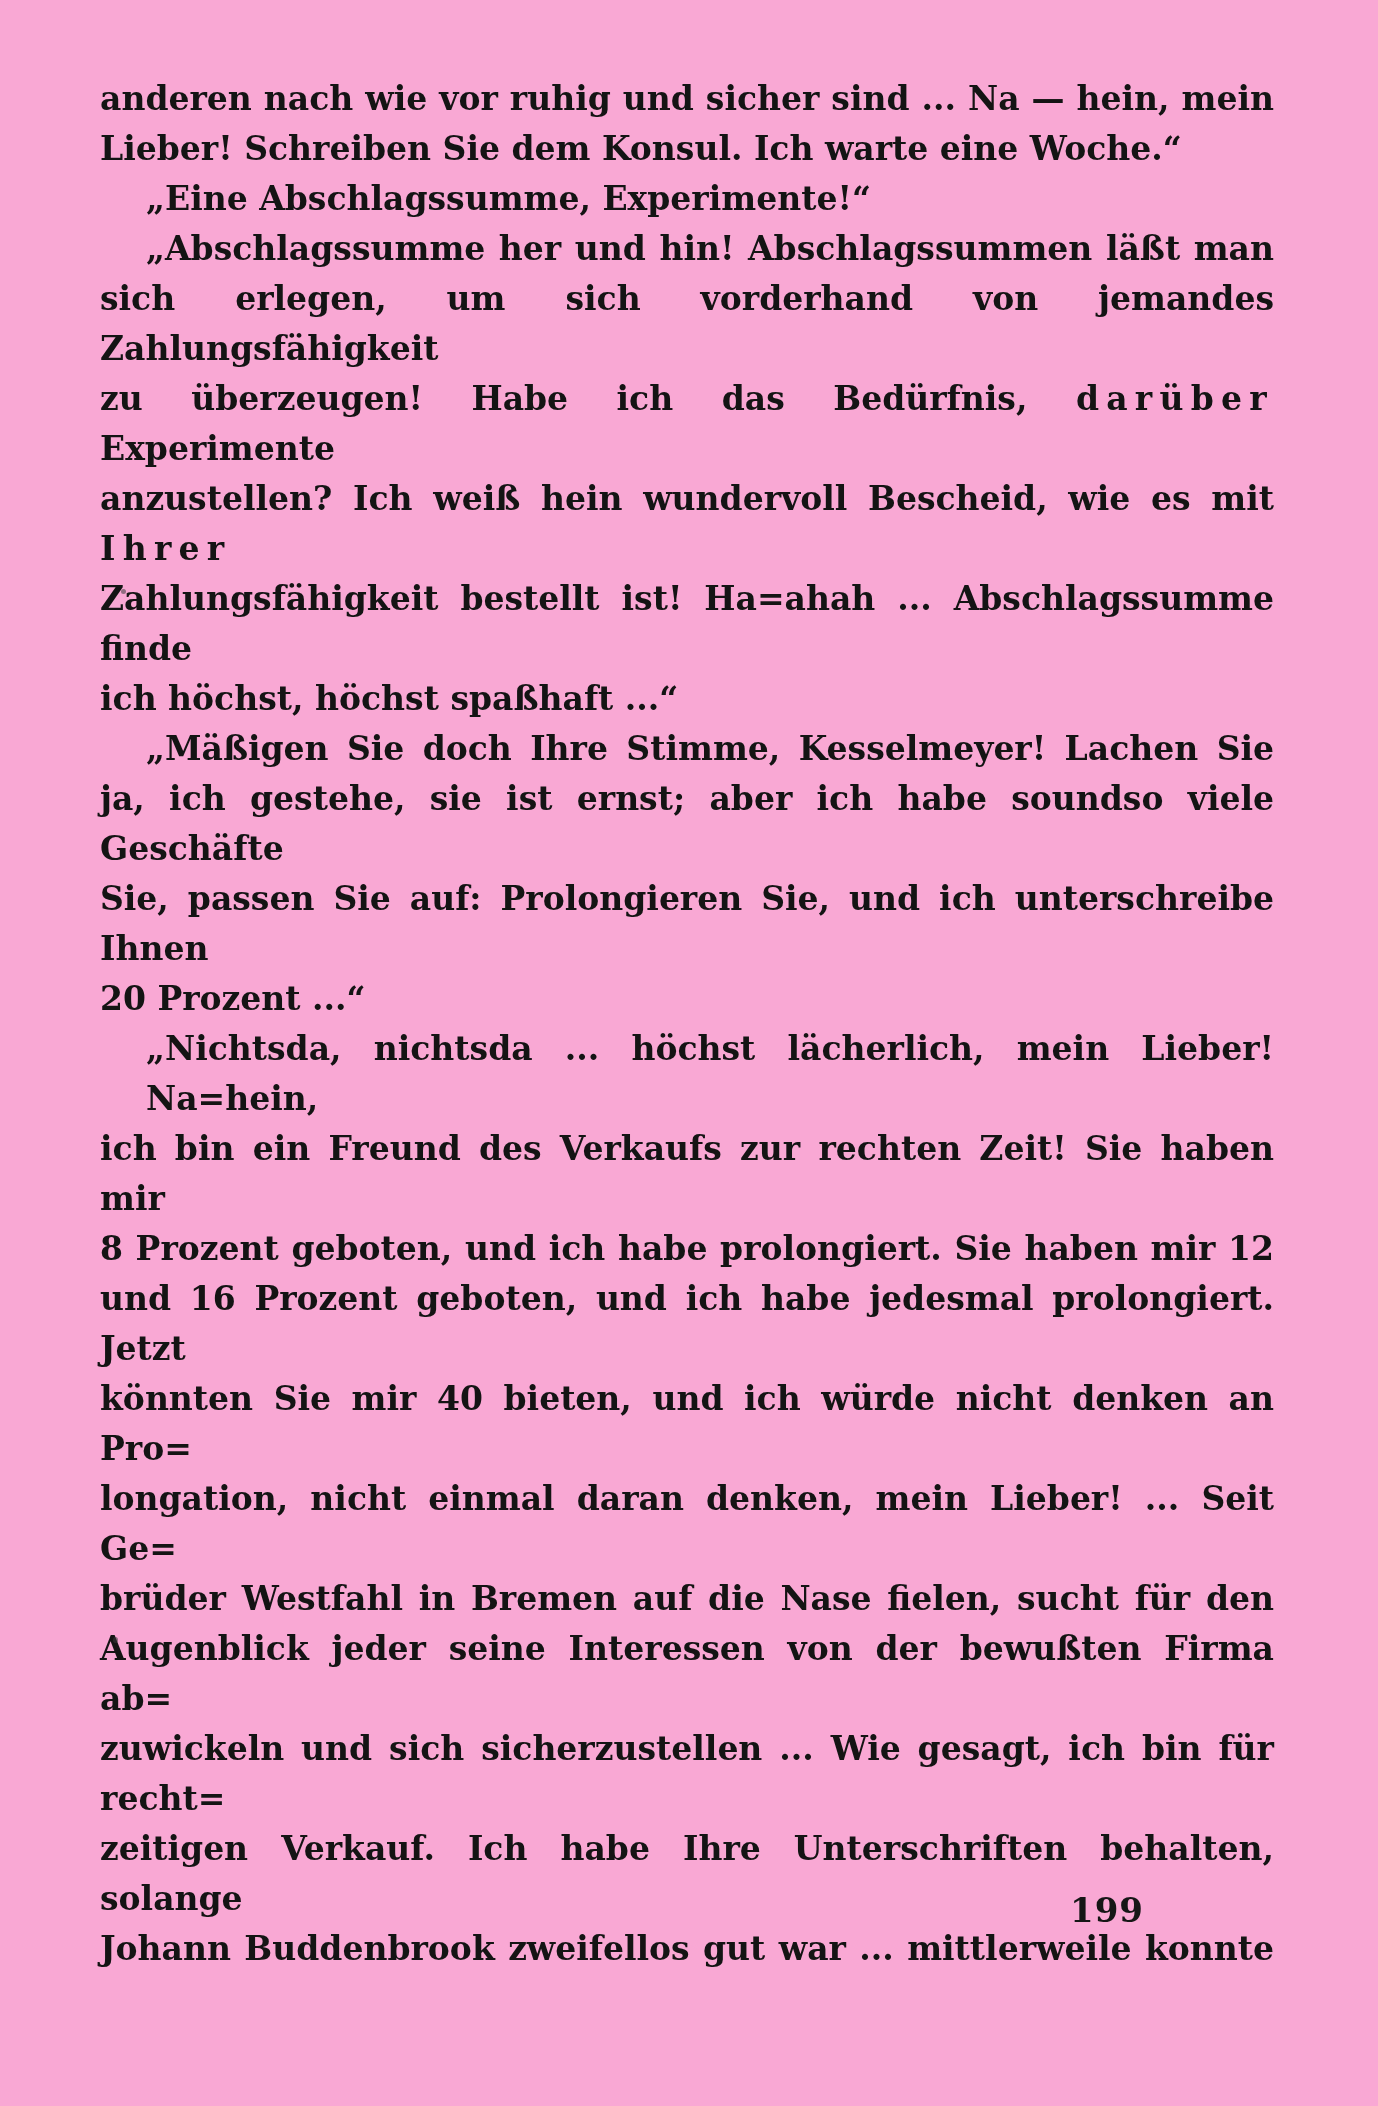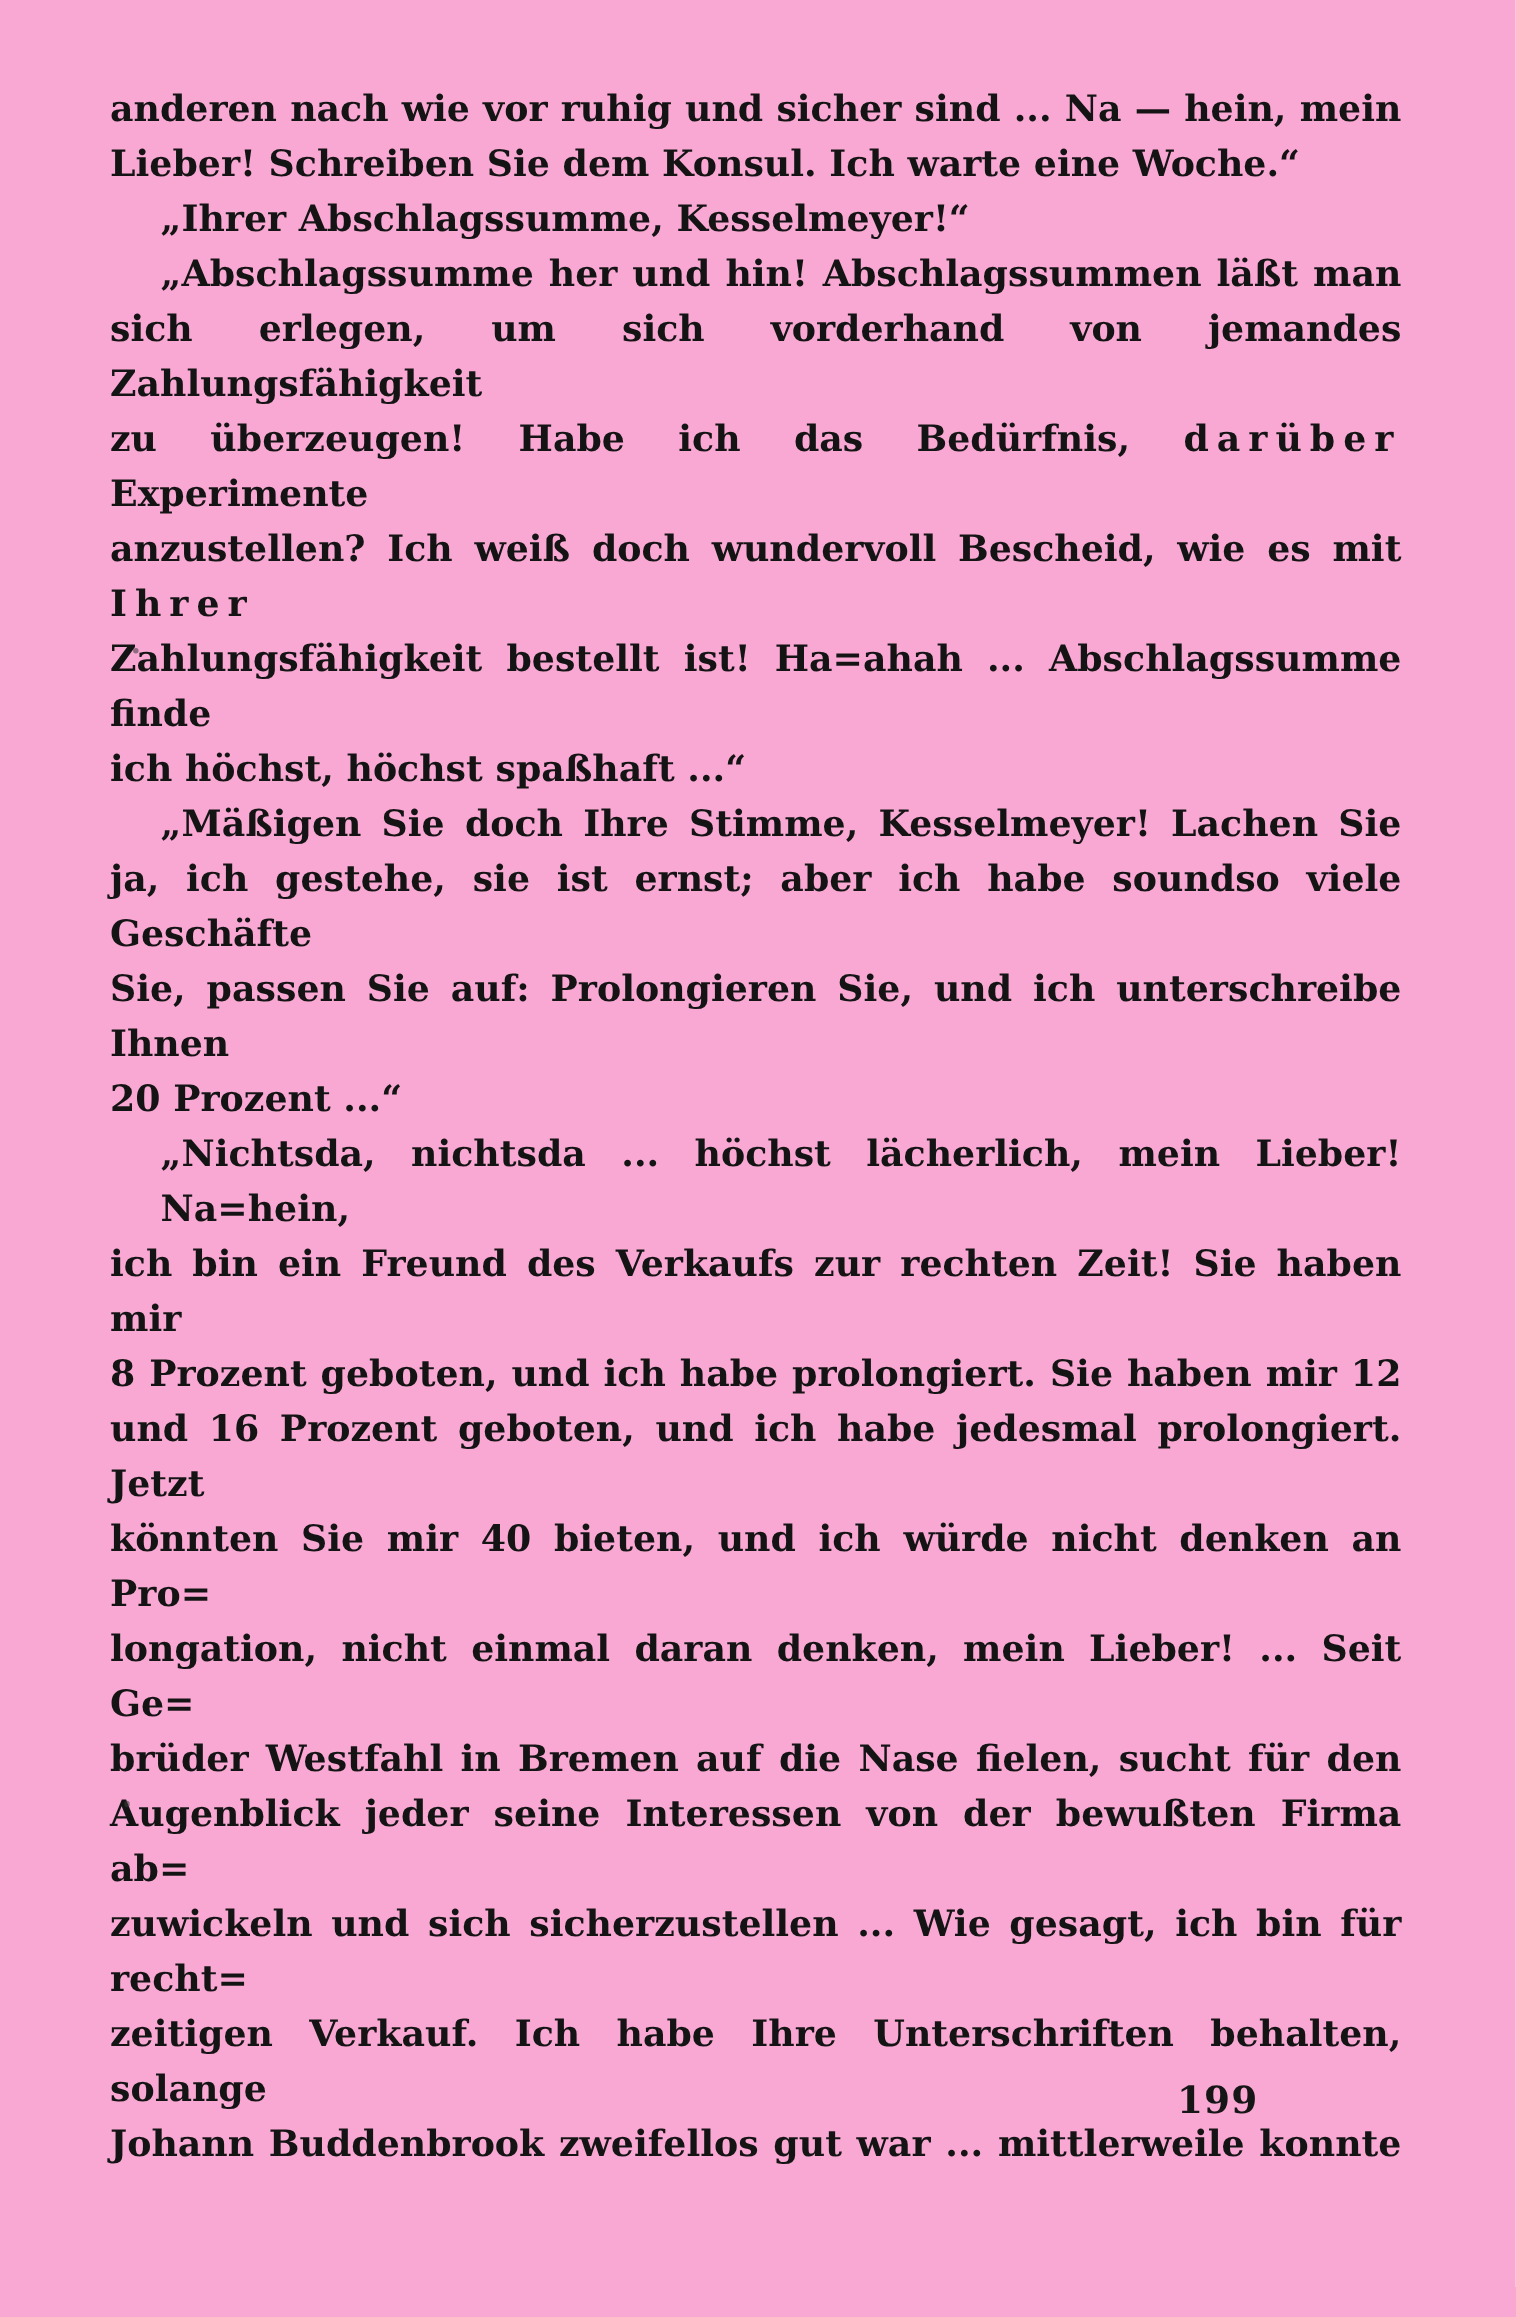--- a/index.html
+++ b/index.html
@@ -59,25 +59,25 @@
   .speck.s1 { left: 121px; top: 589px; width: 5px; height: 5px; }
   .speck.s2 { left: 113px; top: 1637px; width: 5px; height: 6px; }
 </style>
 </head>
 <body>
 
 <div class="page">
   <div class="textblock">
       <div class="line"><span>anderen nach wie vor ruhig und sicher sind ... Na — hein, mein</span></div>
       <div class="line para-end"><span>Lieber! Schreiben Sie dem Konsul. Ich warte eine Woche.“</span></div>
-      <div class="line indent para-end"><span>„Ihrer Abschlagssumme, Kesselmeyer!“</span></div>
+      <div class="line indent para-end"><span>„Eine Abschlagssumme, Experimente!“</span></div>
       <div class="line indent"><span>„Abschlagssumme her und hin! Abschlagssummen läßt man</span></div>
       <div class="line"><span>sich erlegen, um sich vorderhand von jemandes Zahlungsfähigkeit</span></div>
       <div class="line"><span>zu überzeugen! Habe ich das Bedürfnis, </span><span class="sperr">darüber</span><span> Experimente</span></div>
-      <div class="line"><span>anzustellen? Ich weiß doch wundervoll Bescheid, wie es mit </span><span class="sperr">Ihrer</span></div>
+      <div class="line"><span>anzustellen? Ich weiß hein wundervoll Bescheid, wie es mit </span><span class="sperr">Ihrer</span></div>
       <div class="line"><span>Zahlungsfähigkeit bestellt ist! Ha=ahah ... Abschlagssumme finde</span></div>
       <div class="line para-end"><span>ich höchst, höchst spaßhaft ...“</span></div>
       <div class="line indent"><span>„Mäßigen Sie doch Ihre Stimme, Kesselmeyer! Lachen Sie</span></div>
       <div class="line"><span>ja, ich gestehe, sie ist ernst; aber ich habe soundso viele Geschäfte</span></div>
       <div class="line"><span>Sie, passen Sie auf: Prolongieren Sie, und ich unterschreibe Ihnen</span></div>
       <div class="line para-end"><span>20 Prozent ...“</span></div>
       <div class="line indent"><span>„Nichtsda, nichtsda ... höchst lächerlich, mein Lieber! Na=hein,</span></div>
       <div class="line"><span>ich bin ein Freund des Verkaufs zur rechten Zeit! Sie haben mir</span></div>
       <div class="line"><span>8 Prozent geboten, und ich habe prolongiert. Sie haben mir 12</span></div>
       <div class="line"><span>und 16 Prozent geboten, und ich habe jedesmal prolongiert. Jetzt</span></div>

